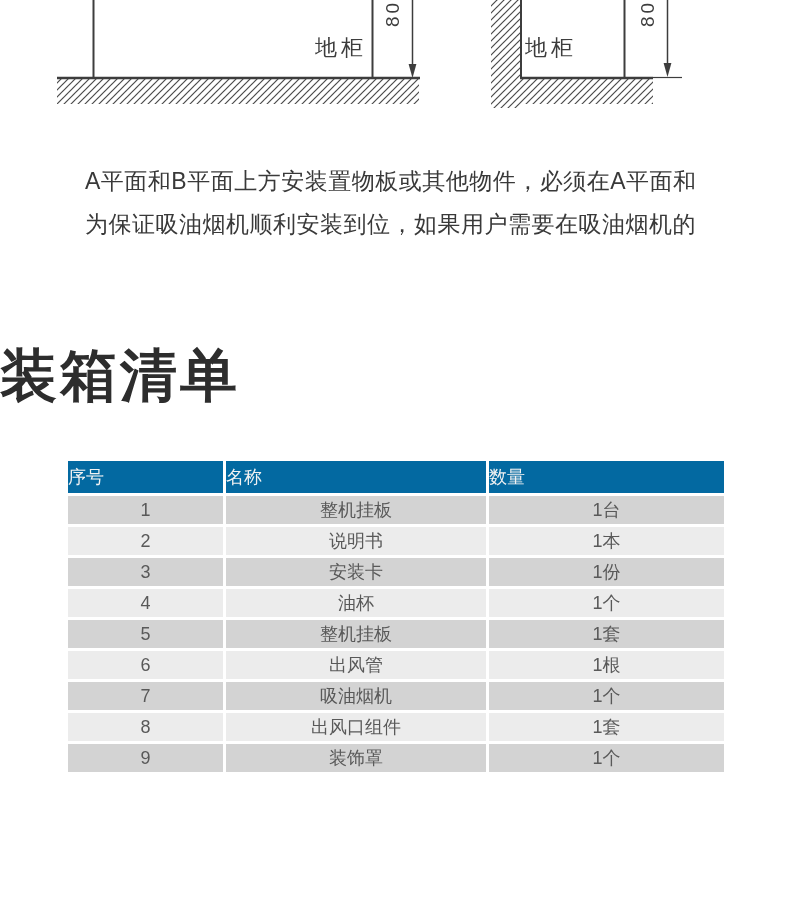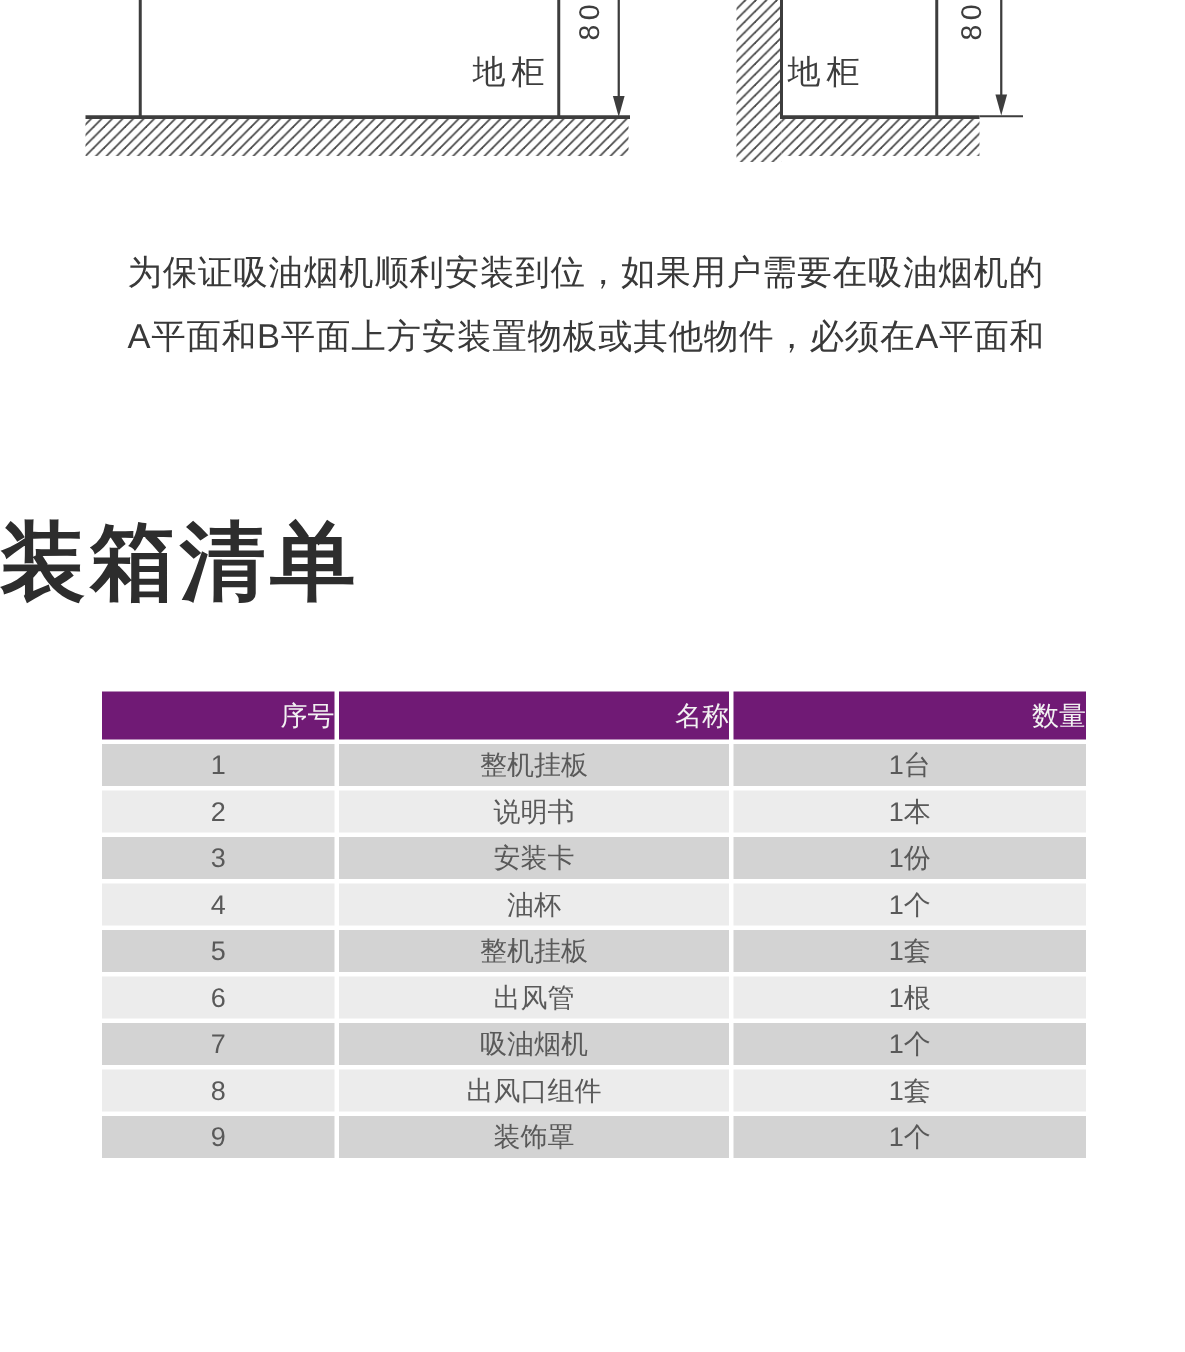--- a/index.html
+++ b/index.html
@@ -31,23 +31,23 @@
   }
 
   
   table.packing{
     margin:48px 0 0 65px;
     width:662px;
     border-collapse:separate;border-spacing:3px;
     table-layout:fixed;
   }
   table.packing th{
-    background:#701a75;color:#f2f2f2;
+    background:#0369a1;color:#f2f2f2;
     font-size:18px;font-weight:400;height:32px;line-height:28px;
-    text-align:right;padding:0;
+    text-align:left;padding:0;
   }
   table.packing td{
     font-size:18px;color:#595959;height:28px;line-height:28px;
     text-align:center;padding:0;
   }
   table.packing tr.odd td{background:#d3d3d3;}
   table.packing tr.even td{background:#ececec;}
 </style>
 </head>
 <body>
@@ -82,22 +82,22 @@
       <line x1="653" y1="77.5" x2="682" y2="77.5" stroke="#3d3d3d" stroke-width="1.2"></line>
       <line x1="624.5" y1="0" x2="624.5" y2="78" stroke="#3d3d3d" stroke-width="2"></line>
       <text class="diag-text" x="551" y="55" font-size="22" letter-spacing="4" text-anchor="middle">地柜</text>
       <line x1="667.5" y1="0" x2="667.5" y2="64" stroke="#3d3d3d" stroke-width="1.5"></line>
       <path d="M667.5,77 L663.6,63 L671.4,63 Z" fill="#3d3d3d"></path>
       <text class="diag-text" font-size="19" letter-spacing="3" transform="translate(654,27) rotate(-90)">80</text>
     </g>
   </svg>
 
   <div class="install-note">
+    <div>A平面和B平面上方安装置物板或其他物件，必须在A平面和</div>
     <div>为保证吸油烟机顺利安装到位，如果用户需要在吸油烟机的</div>
-    <div>A平面和B平面上方安装置物板或其他物件，必须在A平面和</div>
   </div>
 
   <div class="section-title">装箱清单</div>
 
   <table class="packing">
     <colgroup>
         <col style="width:155px">
         <col style="width:260px">
         <col style="width:235px">
       </colgroup>

